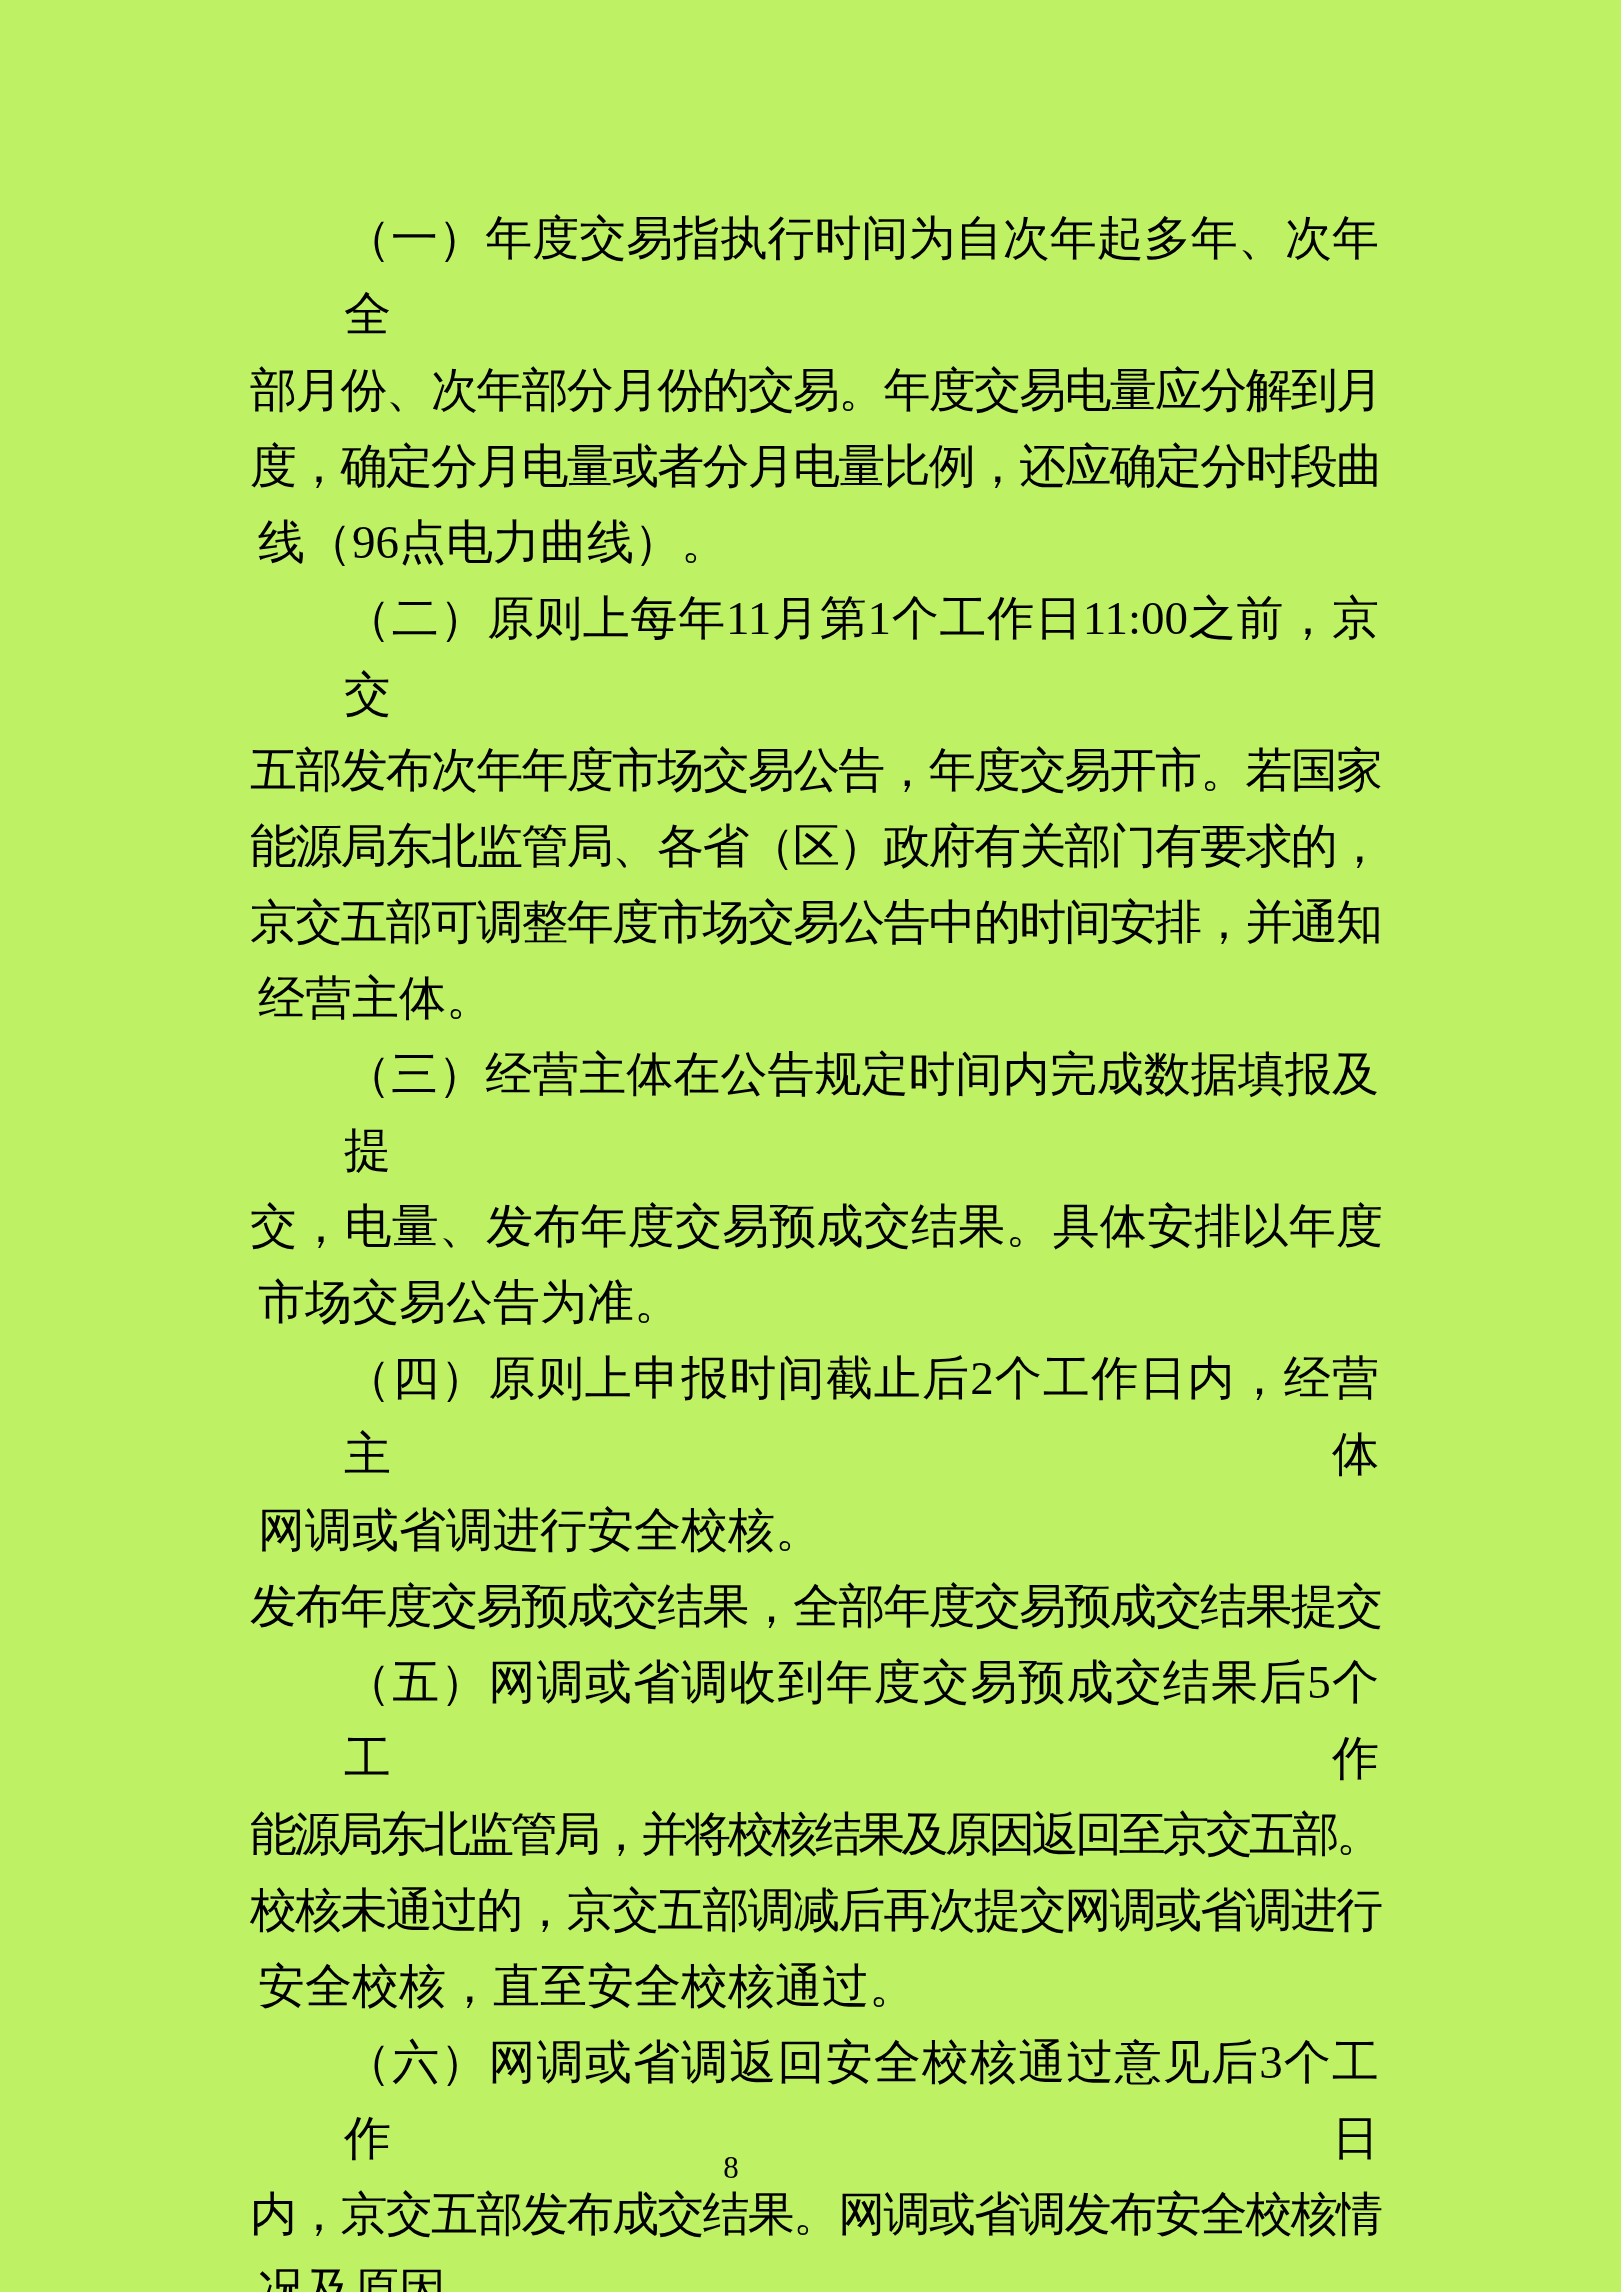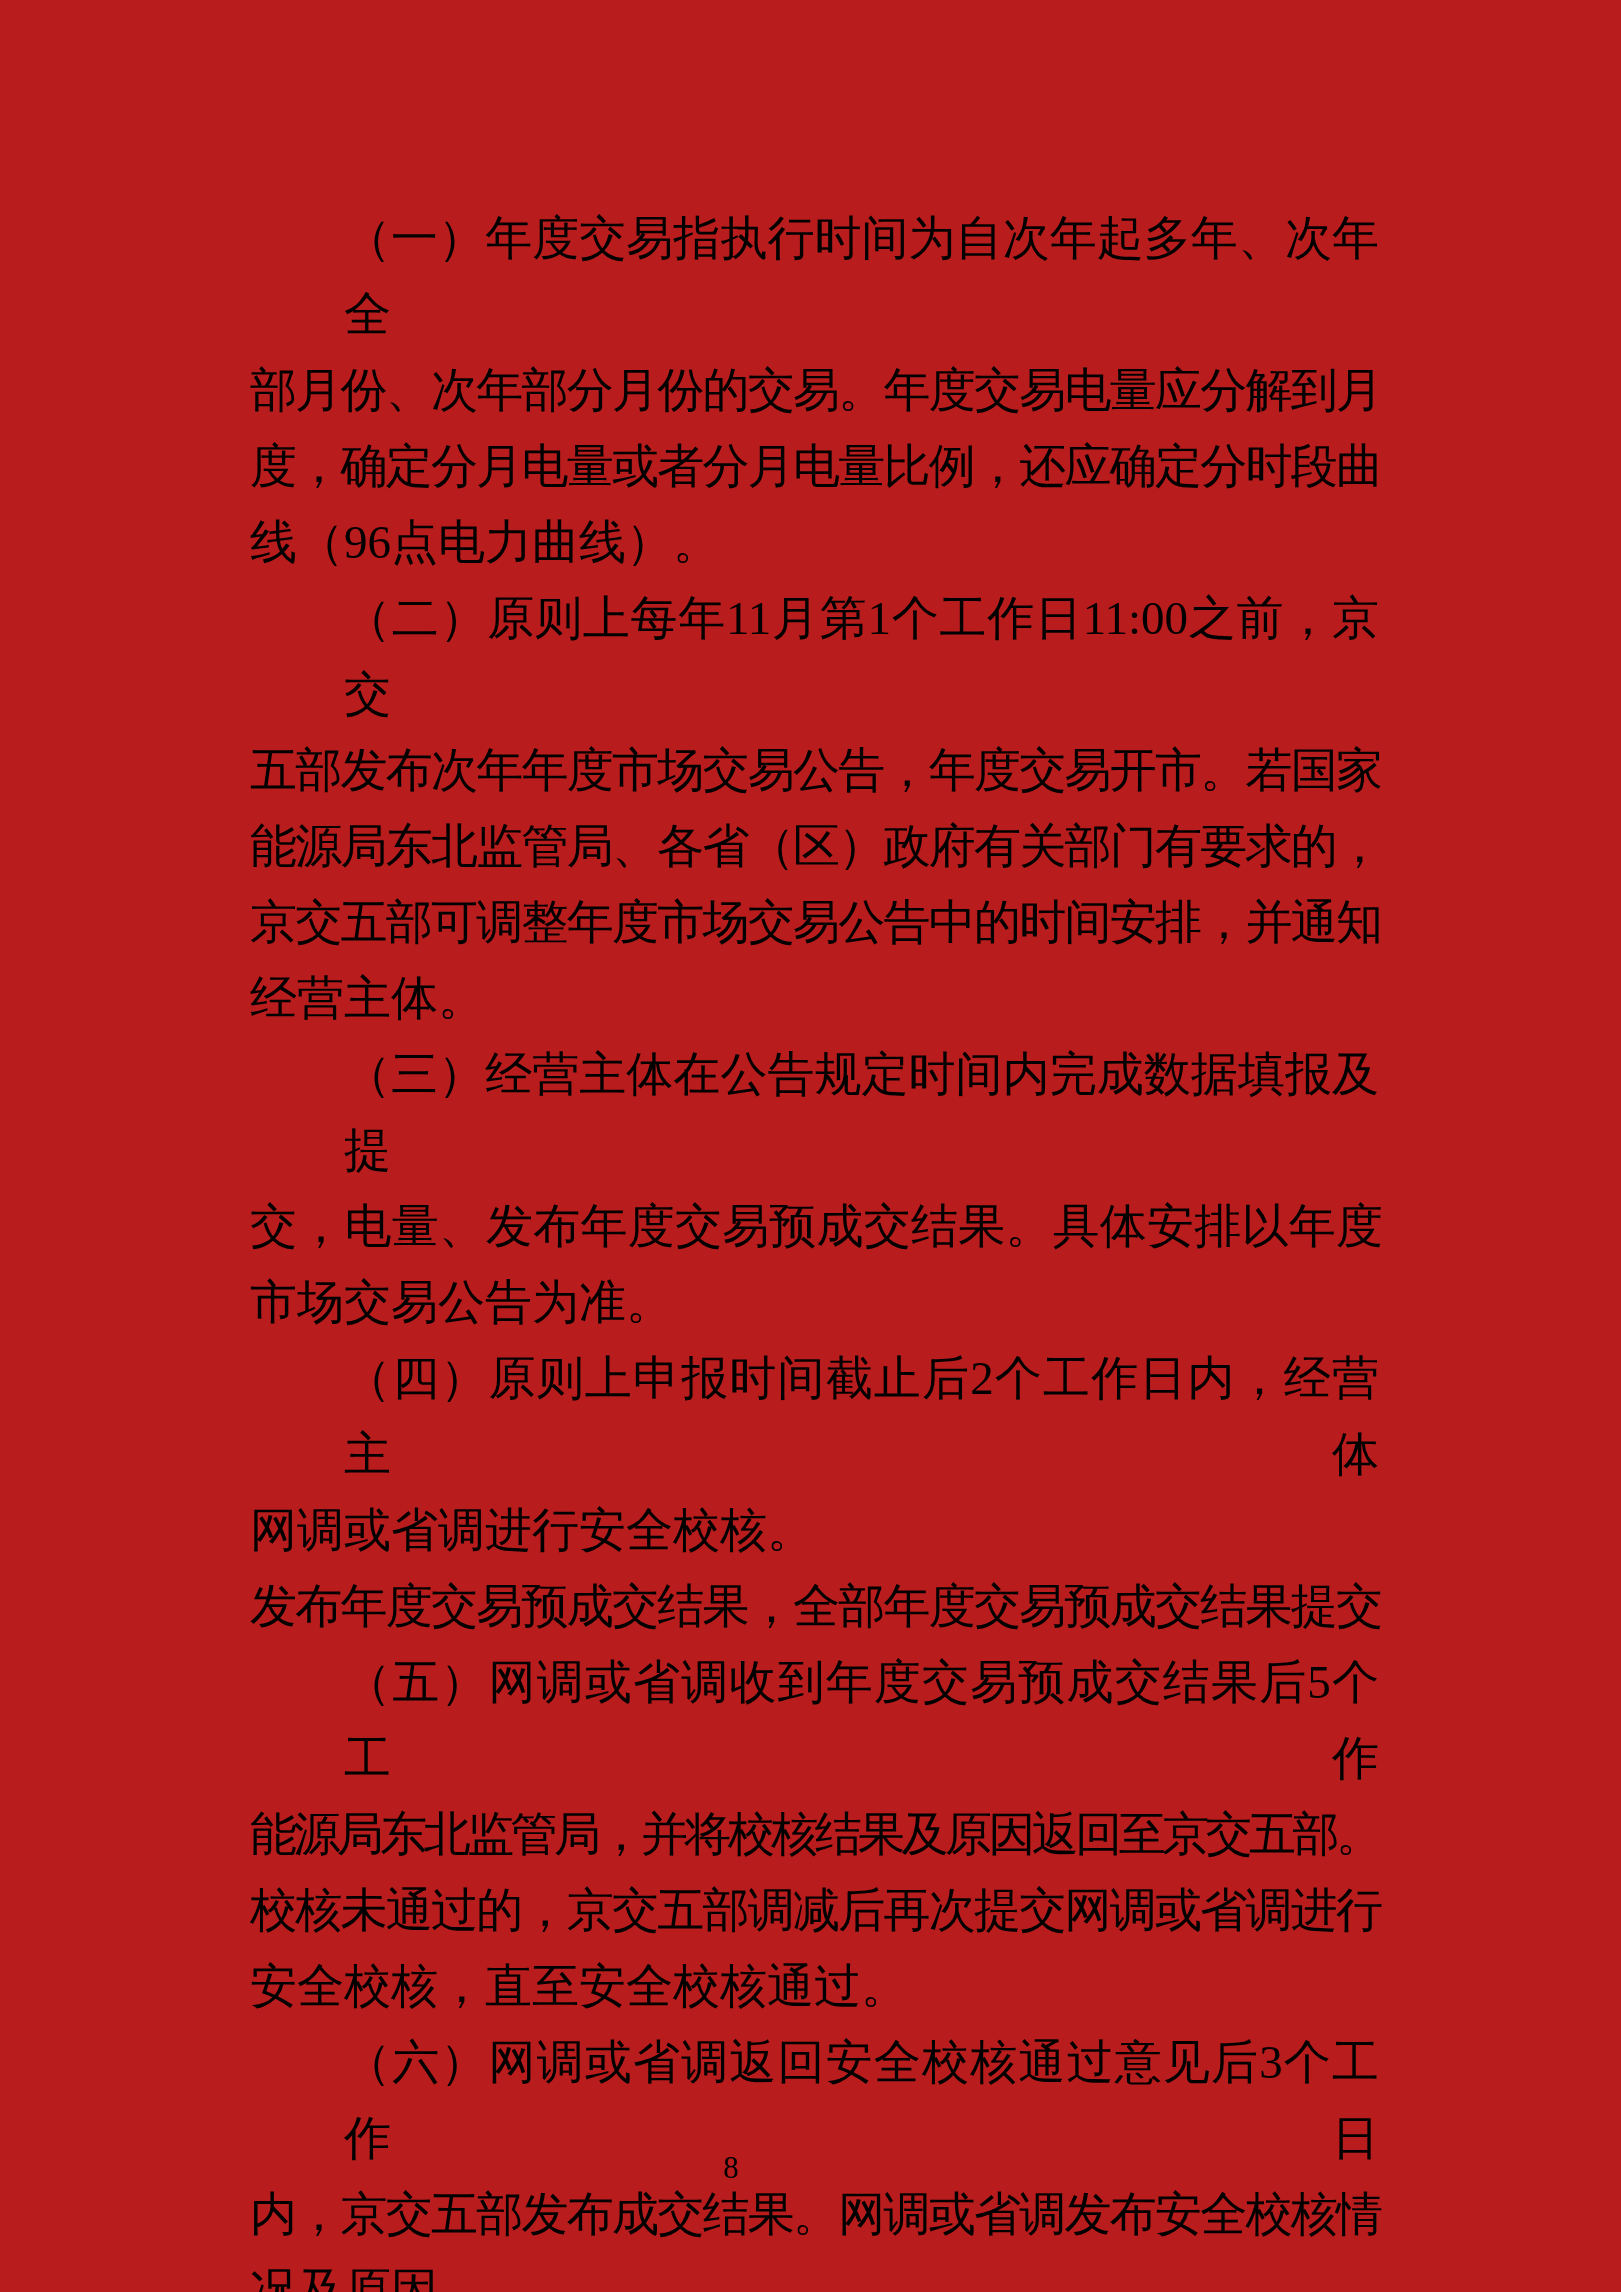--- a/index.html
+++ b/index.html
@@ -12,21 +12,21 @@
     height: 2293px;
     background: #ffffff;
     color: #000000;
     position: relative;
     overflow: hidden;
     font-family: "Liberation Serif", "DejaVu Serif", serif;
   }
   .sheet {
     position: absolute;
     inset: 0;
-    background: #b91c1c;
+    background: #bef264;
   }
   .textblock {
     position: absolute;
     left: 250px;
     top: 200px;
     width: 1129px;
     font-size: 47px;
     line-height: 76px;
     color: #000000;
   }
@@ -38,20 +38,21 @@
   }
   .line.indent {
     padding-left: 94px;
   }
   .line.sq {
     letter-spacing: -3.9px;
   }
   .line.lastline {
     text-align-last: left;
     letter-spacing: 0;
+    margin-left: 8px;
   }
   .pagenum {
     position: absolute;
     top: 2152px;
     left: 731px;
     transform: translateX(-50%);
     font-size: 31px;
     line-height: 1;
     color: #000000;
   }

